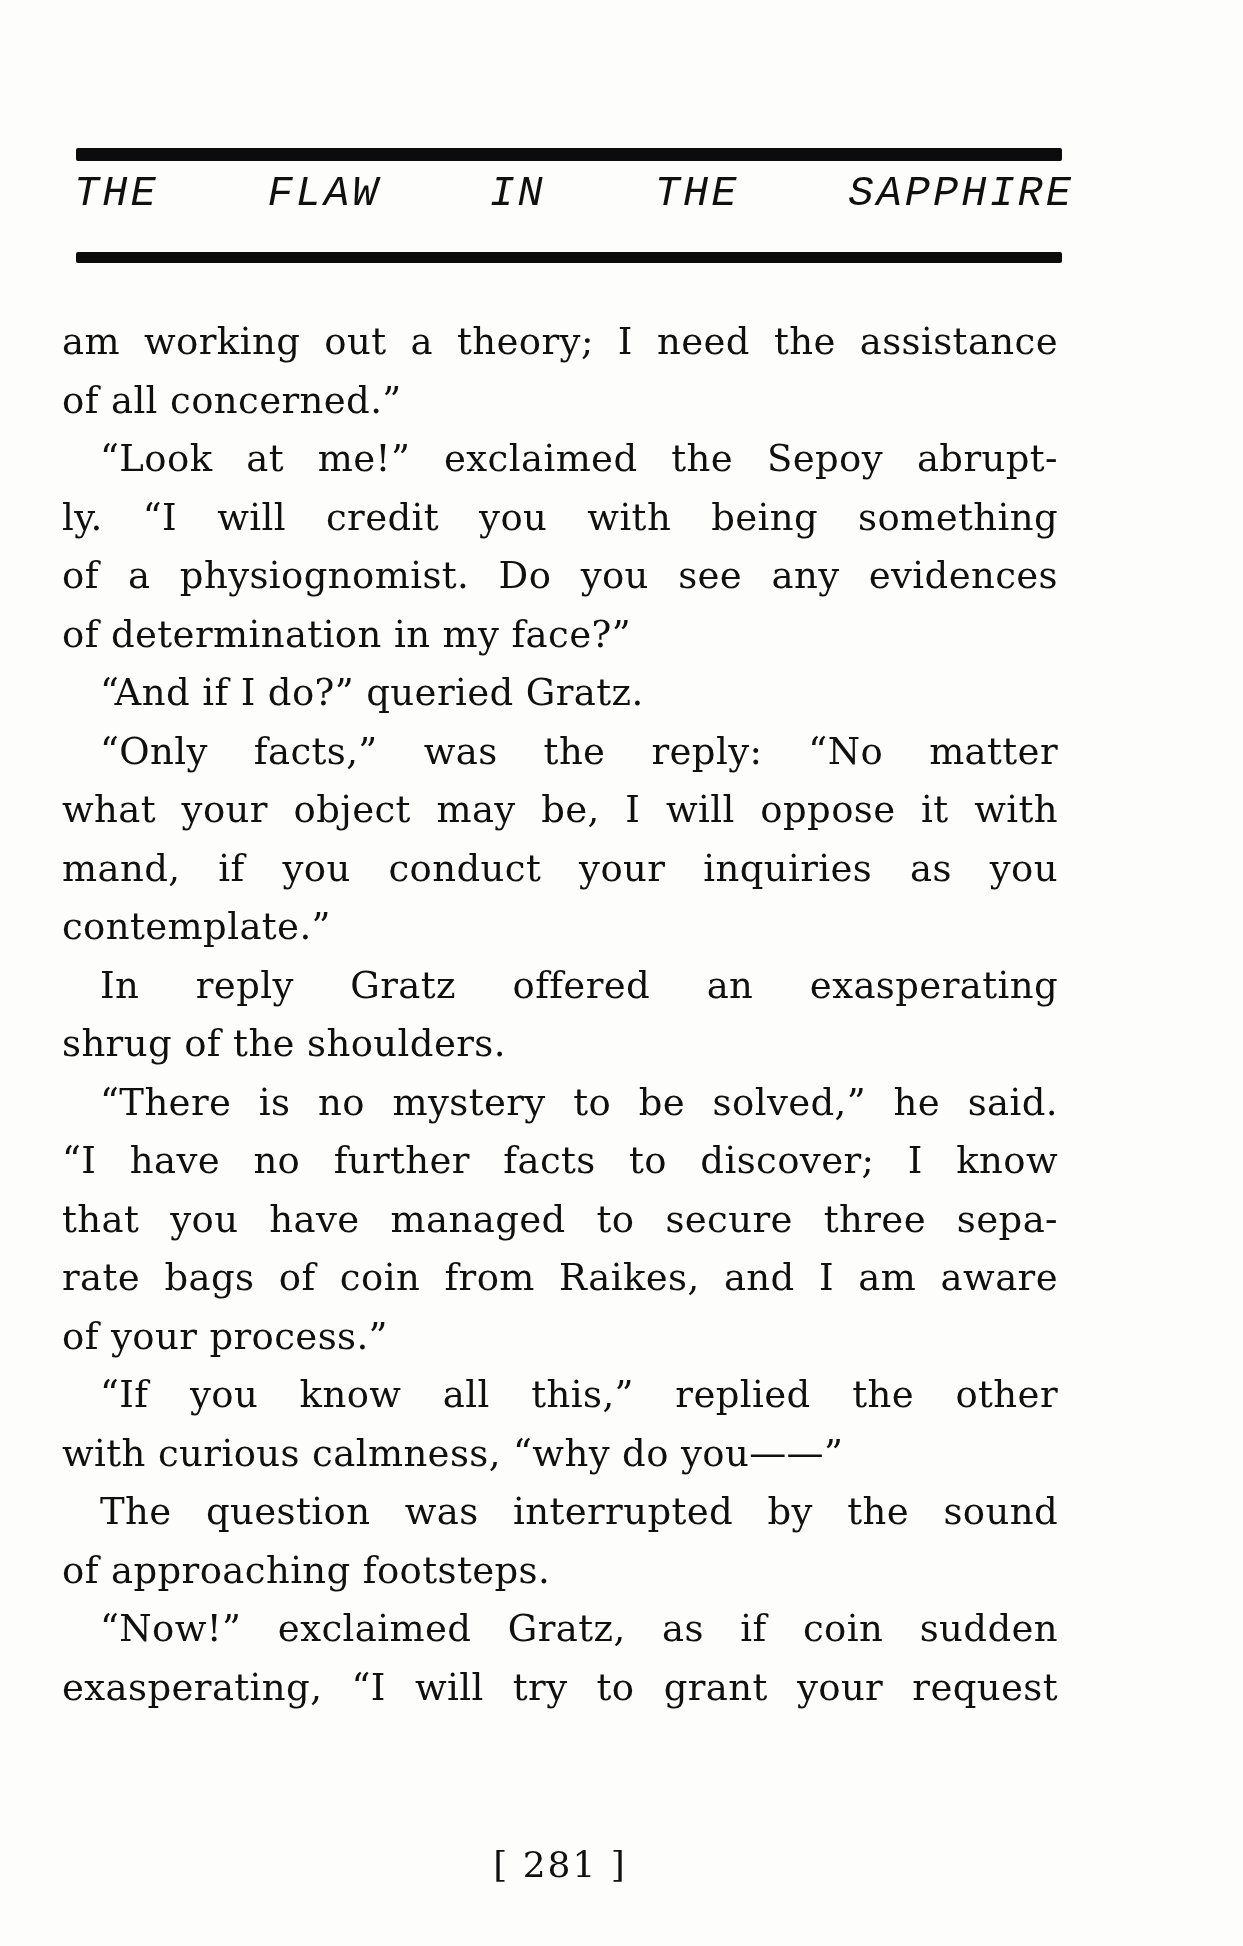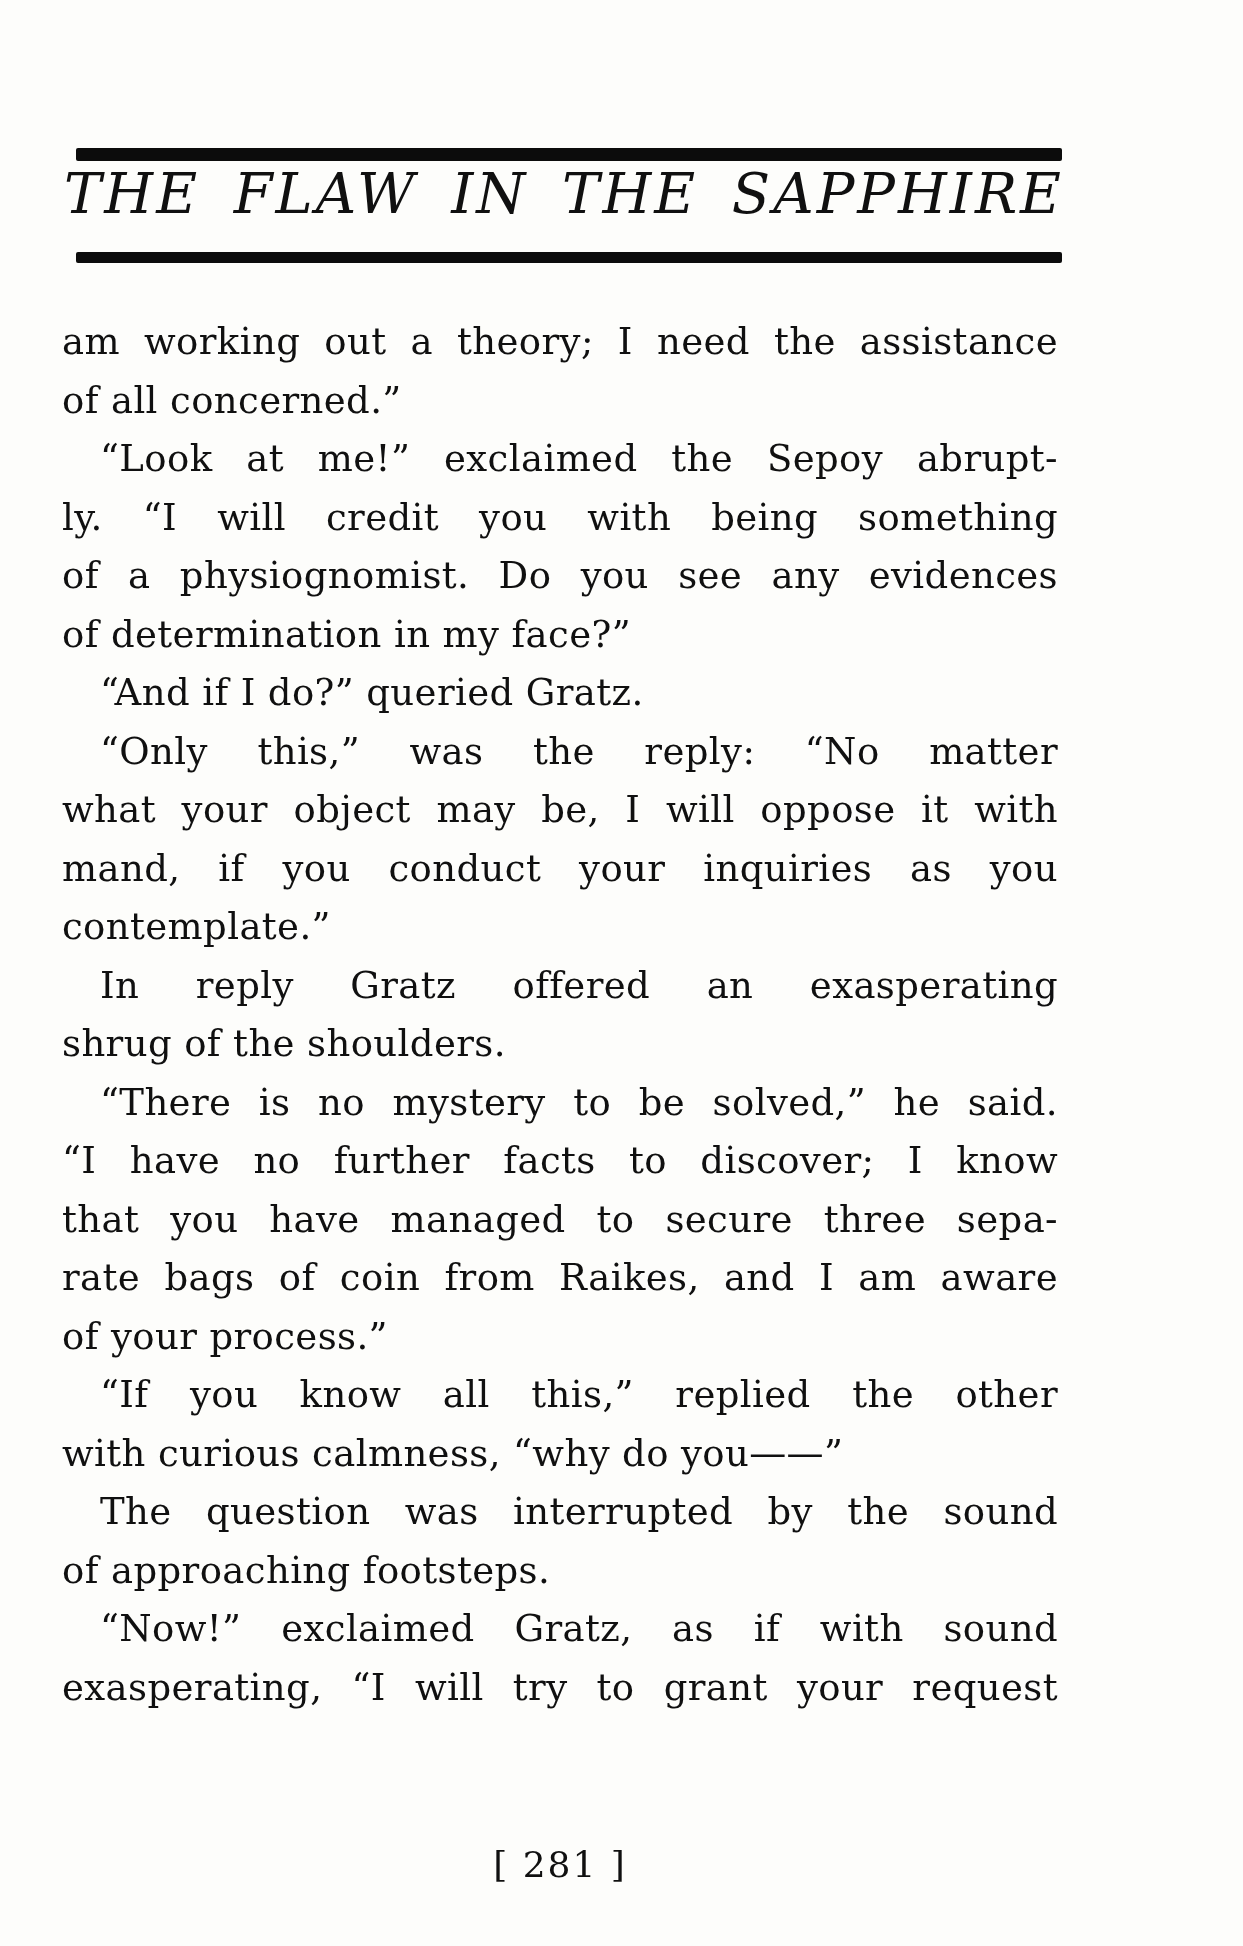--- a/index.html
+++ b/index.html
@@ -20,31 +20,32 @@
     position: absolute;
     left: 76px;
     width: 986px;
     background: #0c0c0c;
     border-radius: 2px;
   }
   .rule-top { top: 148px; height: 13px; }
   .rule-bottom { top: 252px; height: 11px; }
   .chapter-title {
     position: absolute;
-    left: 64px;
+    left: 74px;
     top: 156px;
     width: 1000px;
     height: 70px;
     line-height: 76px;
-    font-size: 56px;
+    font-size: 42px;
     font-style: italic;
     letter-spacing: 3px;
     white-space: nowrap;
     text-align: justify;
     text-align-last: justify;
+    font-family: Liberation Mono, monospace;
   }
   .body-lines {
     position: absolute;
     left: 62px;
     top: 313px;
     width: 996px;
     font-size: 37px;
     letter-spacing: 0.4px;
   }
   .line {
@@ -80,33 +81,33 @@
   <div class="rule rule-bottom"></div>
 
   <div class="body-lines">
       <div class="line justify">am working out a theory; I need the assistance</div>
       <div class="line">of all concerned.”</div>
       <div class="line indent justify">“Look at me!” exclaimed the Sepoy abrupt-</div>
       <div class="line justify">ly.  “I will credit you with being something</div>
       <div class="line justify">of a physiognomist.  Do you see any evidences</div>
       <div class="line">of determination in my face?”</div>
       <div class="line indent">“And if I do?” queried Gratz.</div>
-      <div class="line indent justify">“Only this,” was the reply:  “No matter</div>
+      <div class="line indent justify">“Only facts,” was the reply:  “No matter</div>
       <div class="line justify">what your object may be, I will oppose it with</div>
       <div class="line justify">mand, if you conduct your inquiries as you</div>
       <div class="line">contemplate.”</div>
       <div class="line indent justify">In reply Gratz offered an exasperating</div>
       <div class="line">shrug of the shoulders.</div>
       <div class="line indent justify">“There is no mystery to be solved,” he said.</div>
       <div class="line justify">“I have no further facts to discover; I know</div>
       <div class="line justify">that you have managed to secure three sepa-</div>
       <div class="line justify">rate bags of coin from Raikes, and I am aware</div>
       <div class="line">of your process.”</div>
       <div class="line indent justify">“If you know all this,” replied the other</div>
       <div class="line">with curious calmness, “why do you——”</div>
       <div class="line indent justify">The question was interrupted by the sound</div>
       <div class="line">of approaching footsteps.</div>
-      <div class="line indent justify">“Now!” exclaimed Gratz, as if with sound</div>
+      <div class="line indent justify">“Now!” exclaimed Gratz, as if coin sudden</div>
       <div class="line justify">exasperating, “I will try to grant your request</div>
     </div>
 
   <div class="page-number">[ 281 ]</div>
 </div>
 
 </body></html>

